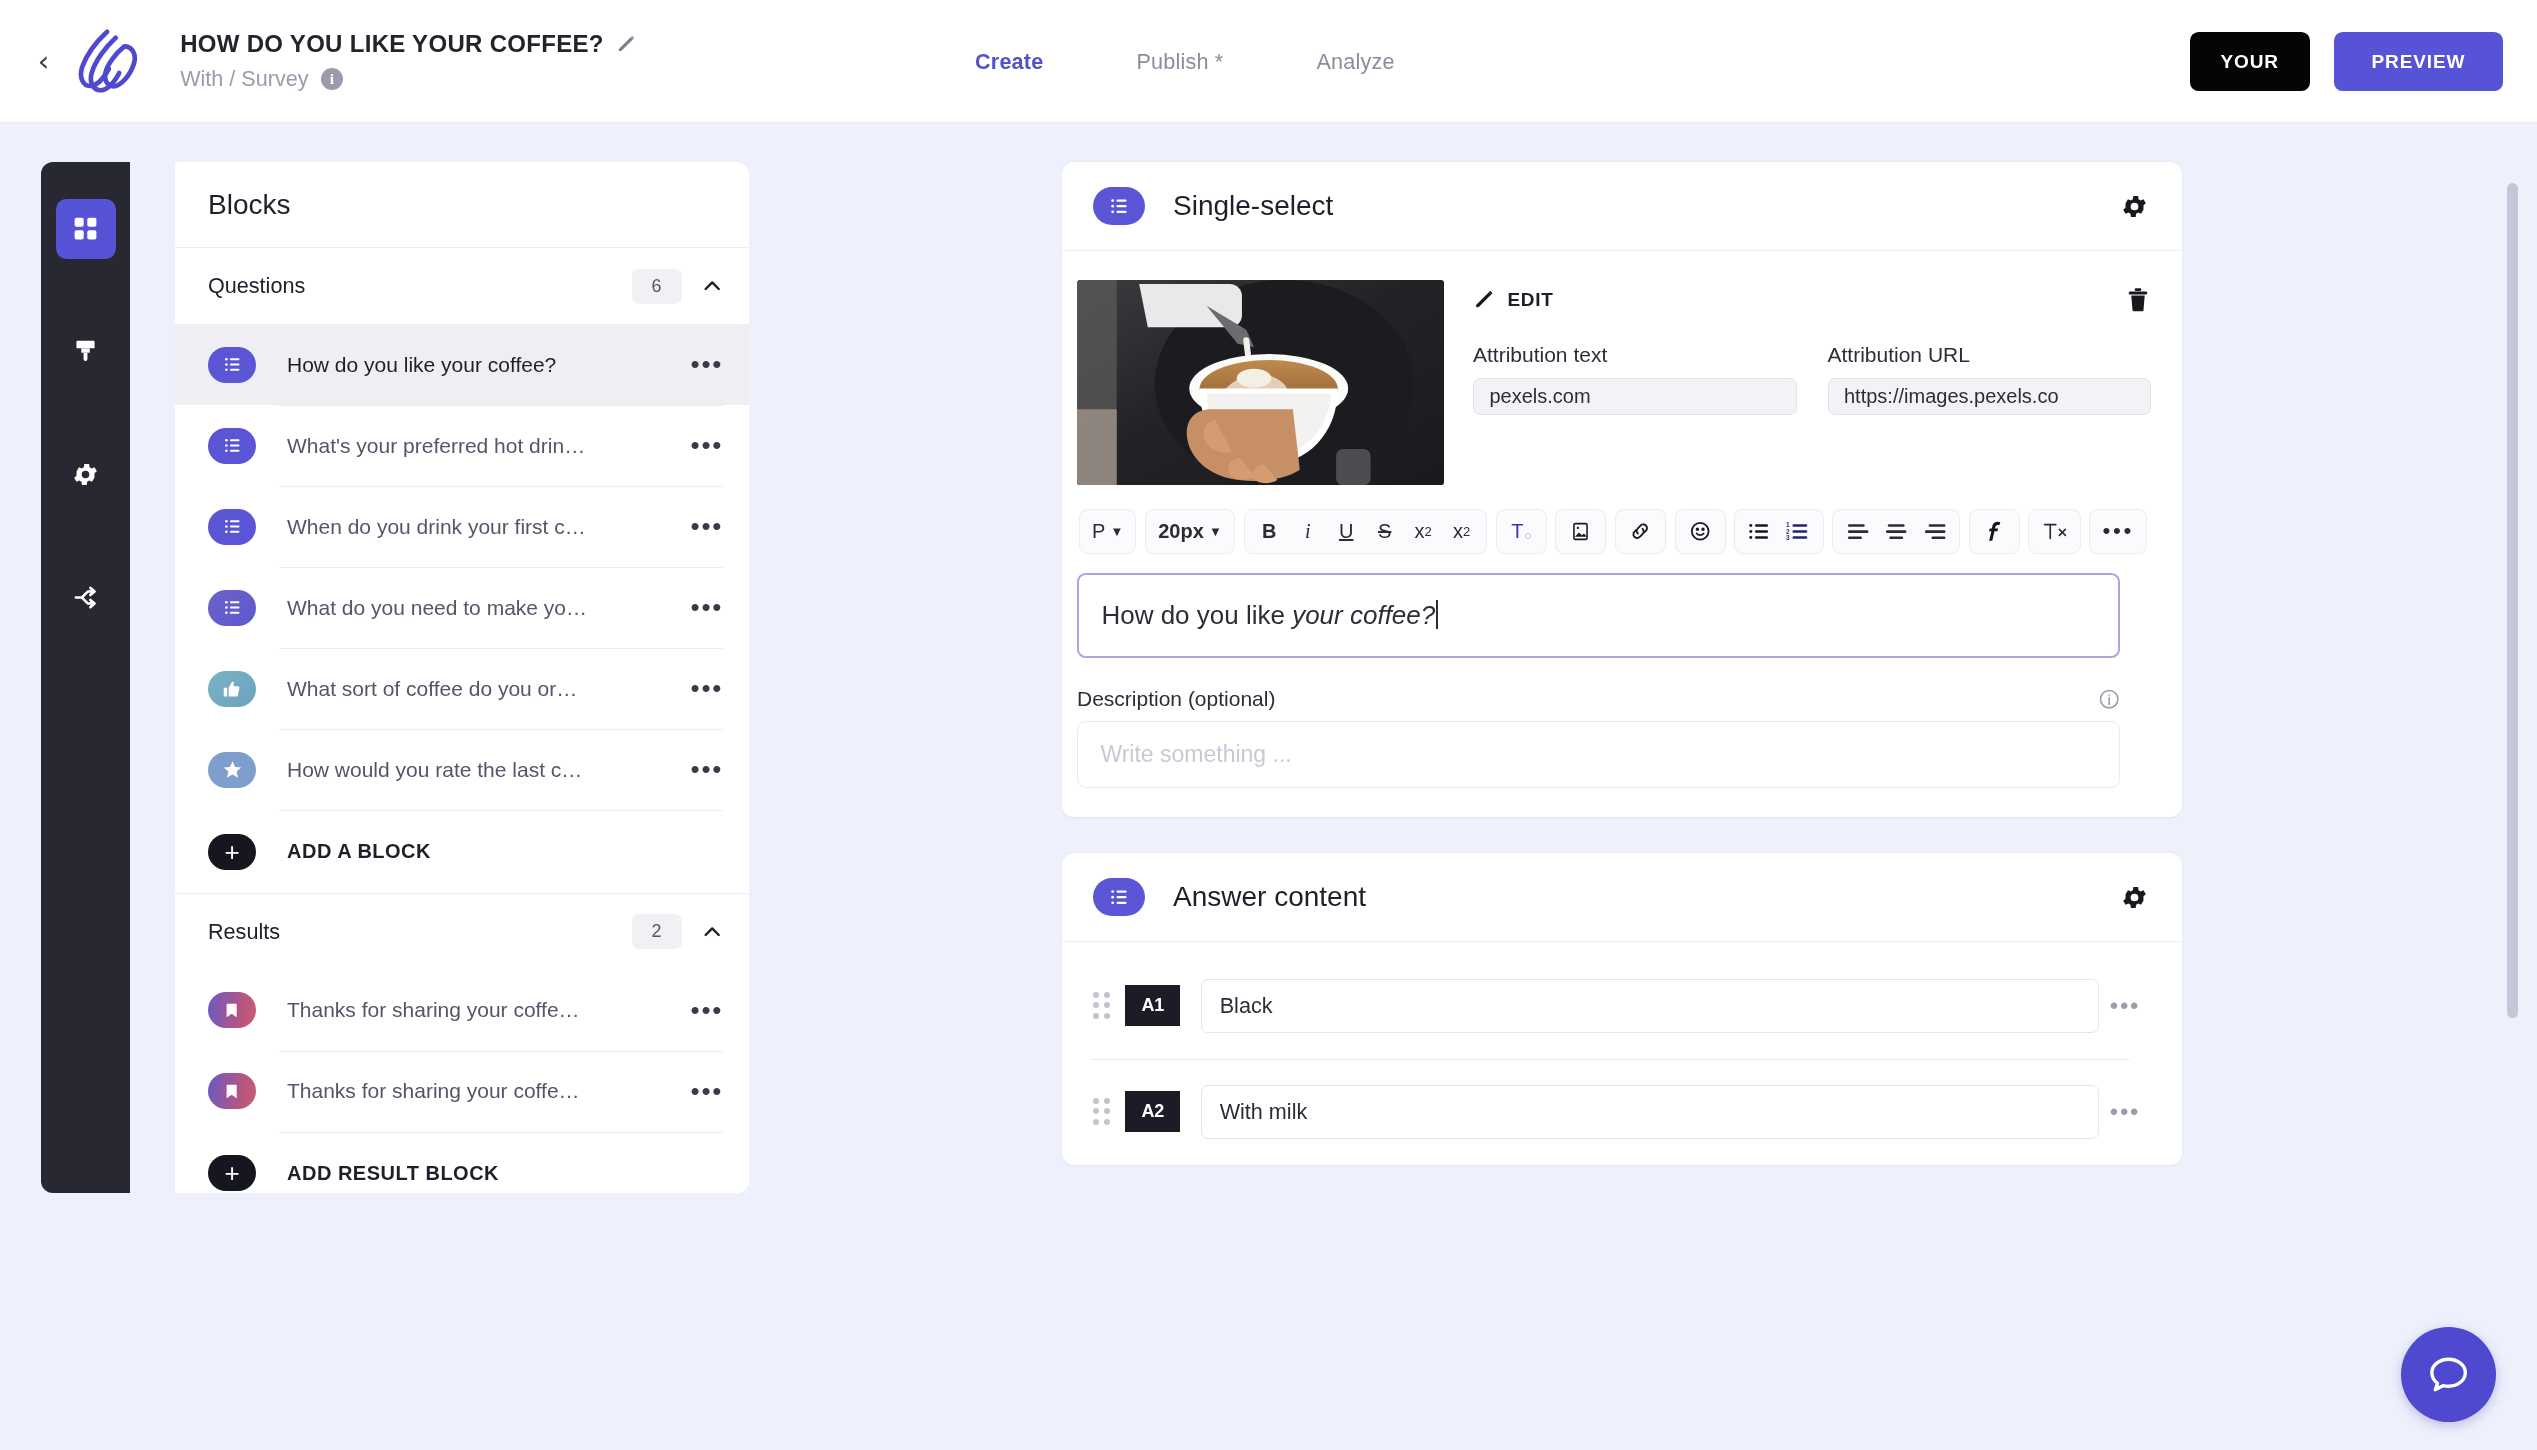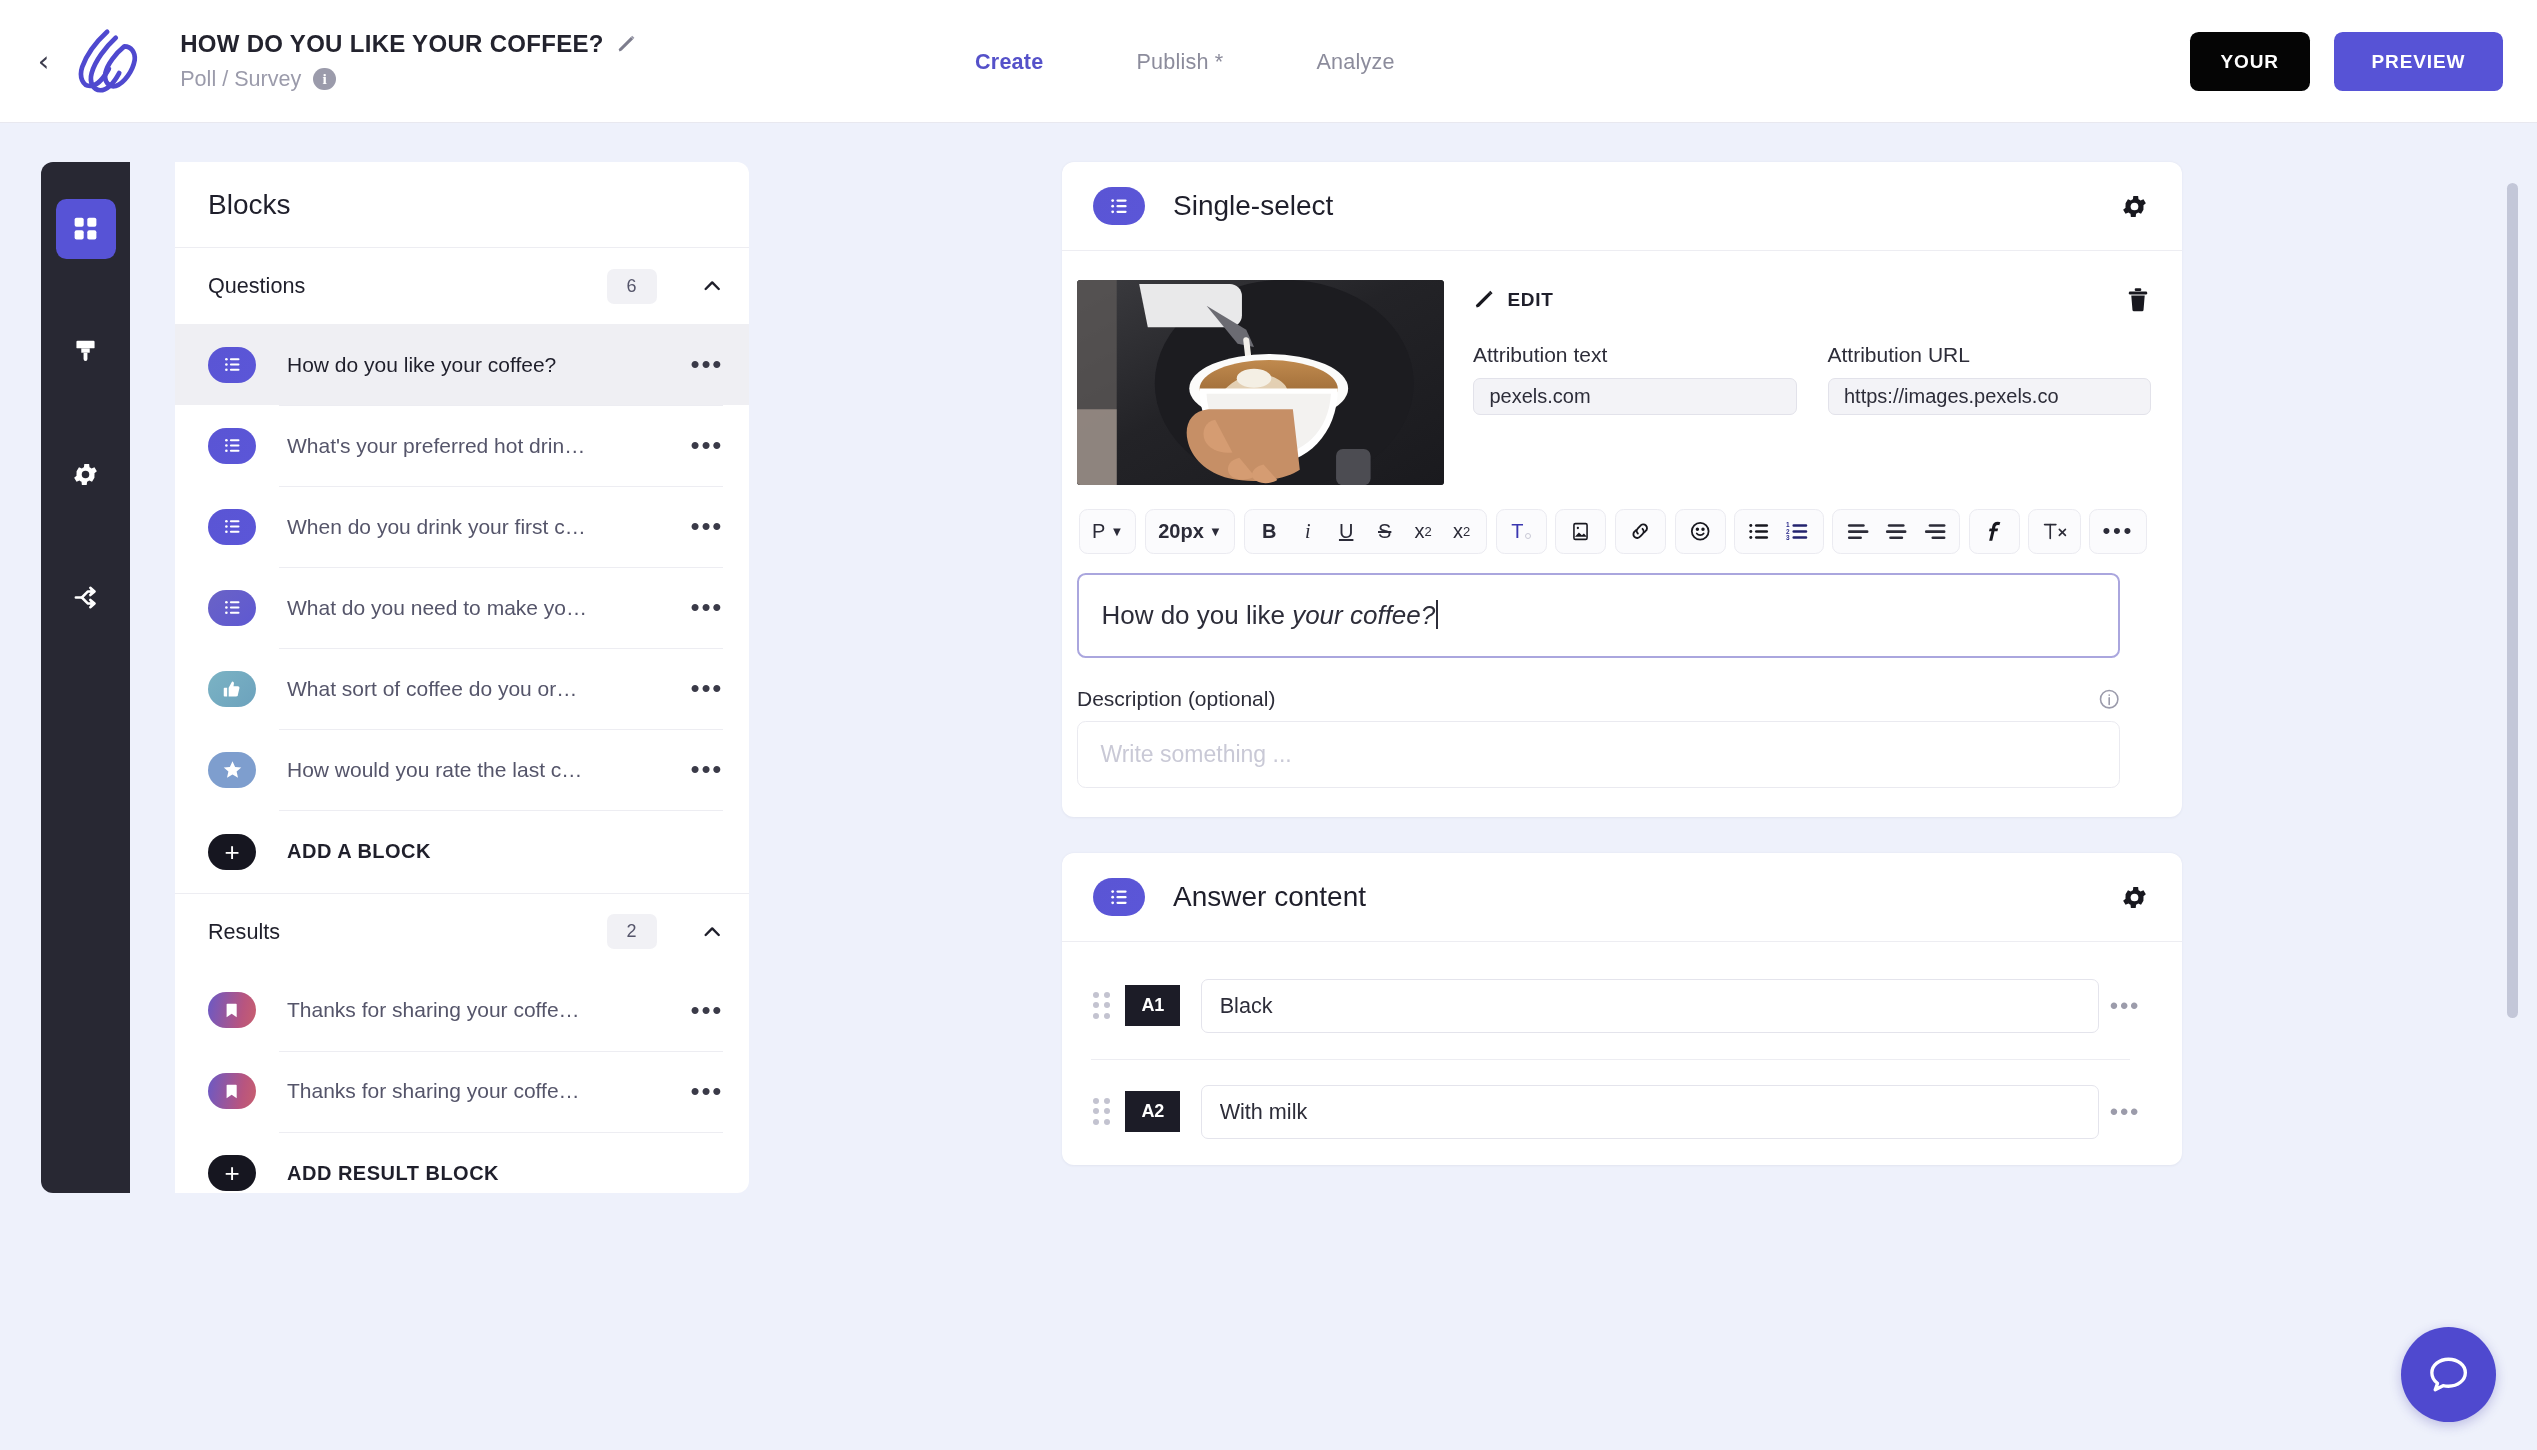--- a/index.html
+++ b/index.html
@@ -88,21 +88,20 @@
     overflow: hidden;
   }
   .blocks-head {
     height: 86px; display: flex; align-items: center;
     padding-left: 33px; border-bottom: 0.9px solid #ededf2;
   }
   .blocks-head-title { font-size: 28px; color: #1f1f2b; }
   .section-head {
     height: 76px; display: flex; align-items: center;
     padding: 0 26px 0 33px;
-    gap: 25px;
   }
   .section-title { font-size: 21.6px; color: #1f1f2b; flex: 1; }
   .count-pill {
     min-width: 50px; height: 35px; border-radius: 7px; background: #f1f1f5;
     display: flex; align-items: center; justify-content: center;
     font-size: 18px; color: #55556a; margin-right: 19px;
   }
   .chev-up { width: 22.4px; height: 22.4px; cursor: pointer; }
   .q-row {
     display: flex; align-items: center; height: 81px; padding: 0 26px 0 33px;
@@ -305,21 +304,21 @@
     <div class="proj-title-row">
       <div class="proj-title">HOW DO YOU LIKE YOUR COFFEE?</div>
       <div class="pencil-small">
         <svg width="21" height="21" viewBox="0 0 24 24">
           <path d="M3 18.5 L4 21 L6.5 20 L19.5 7 L17 4.5 Z" fill="#7d7d8d"></path>
           <path d="M17 4.5 L19.5 7 L21 5.5 L18.5 3 Z" fill="#9a9aaa"></path>
         </svg>
       </div>
     </div>
     <div class="proj-sub-row">
-      <div class="proj-sub">Poll / Survey</div>
+      <div class="proj-sub">With / Survey</div>
       <div class="info-dot">i</div>
     </div>
   </div>
 
   <div class="nav-tabs">
     <div class="nav-tab active">Create</div>
     <div class="nav-tab">Publish *</div>
     <div class="nav-tab">Analyze</div>
   </div>
 

